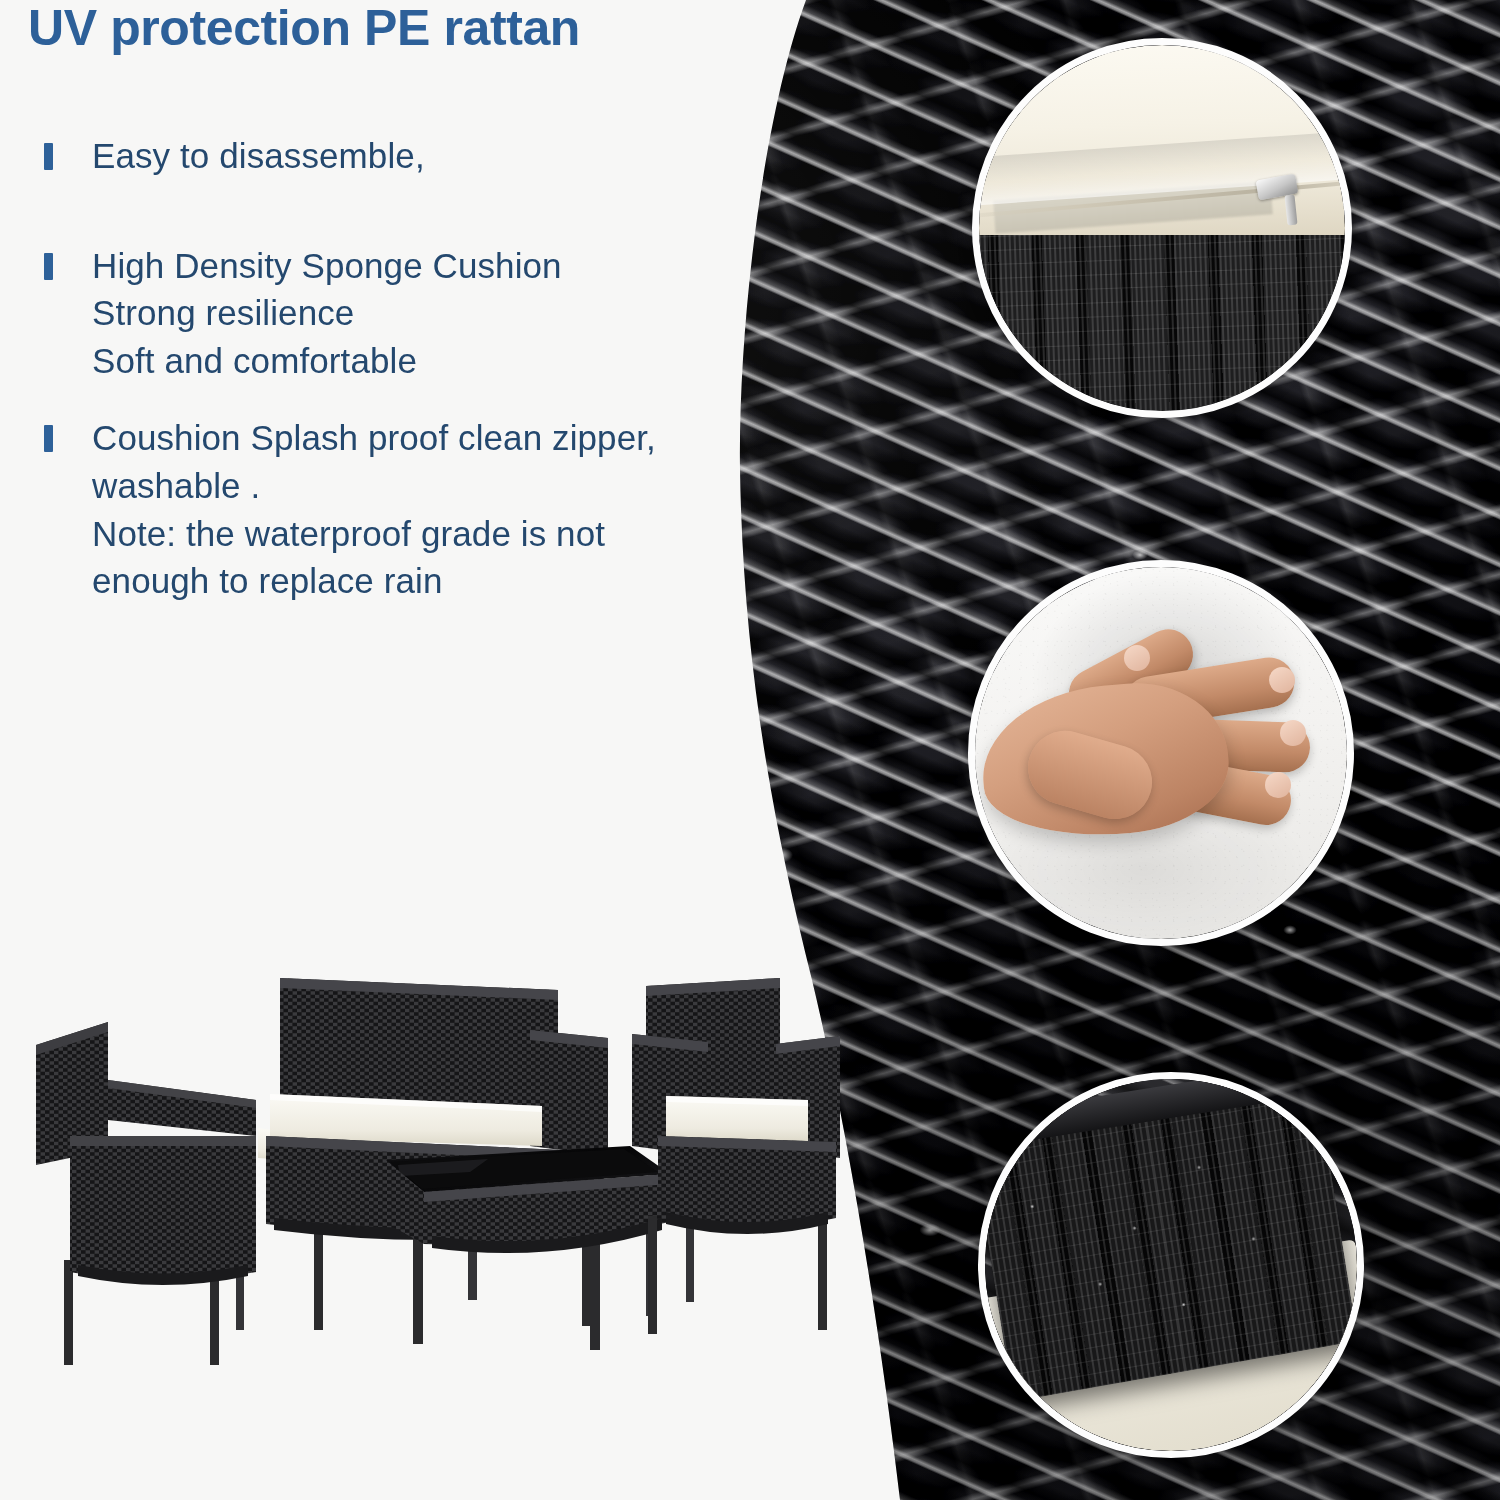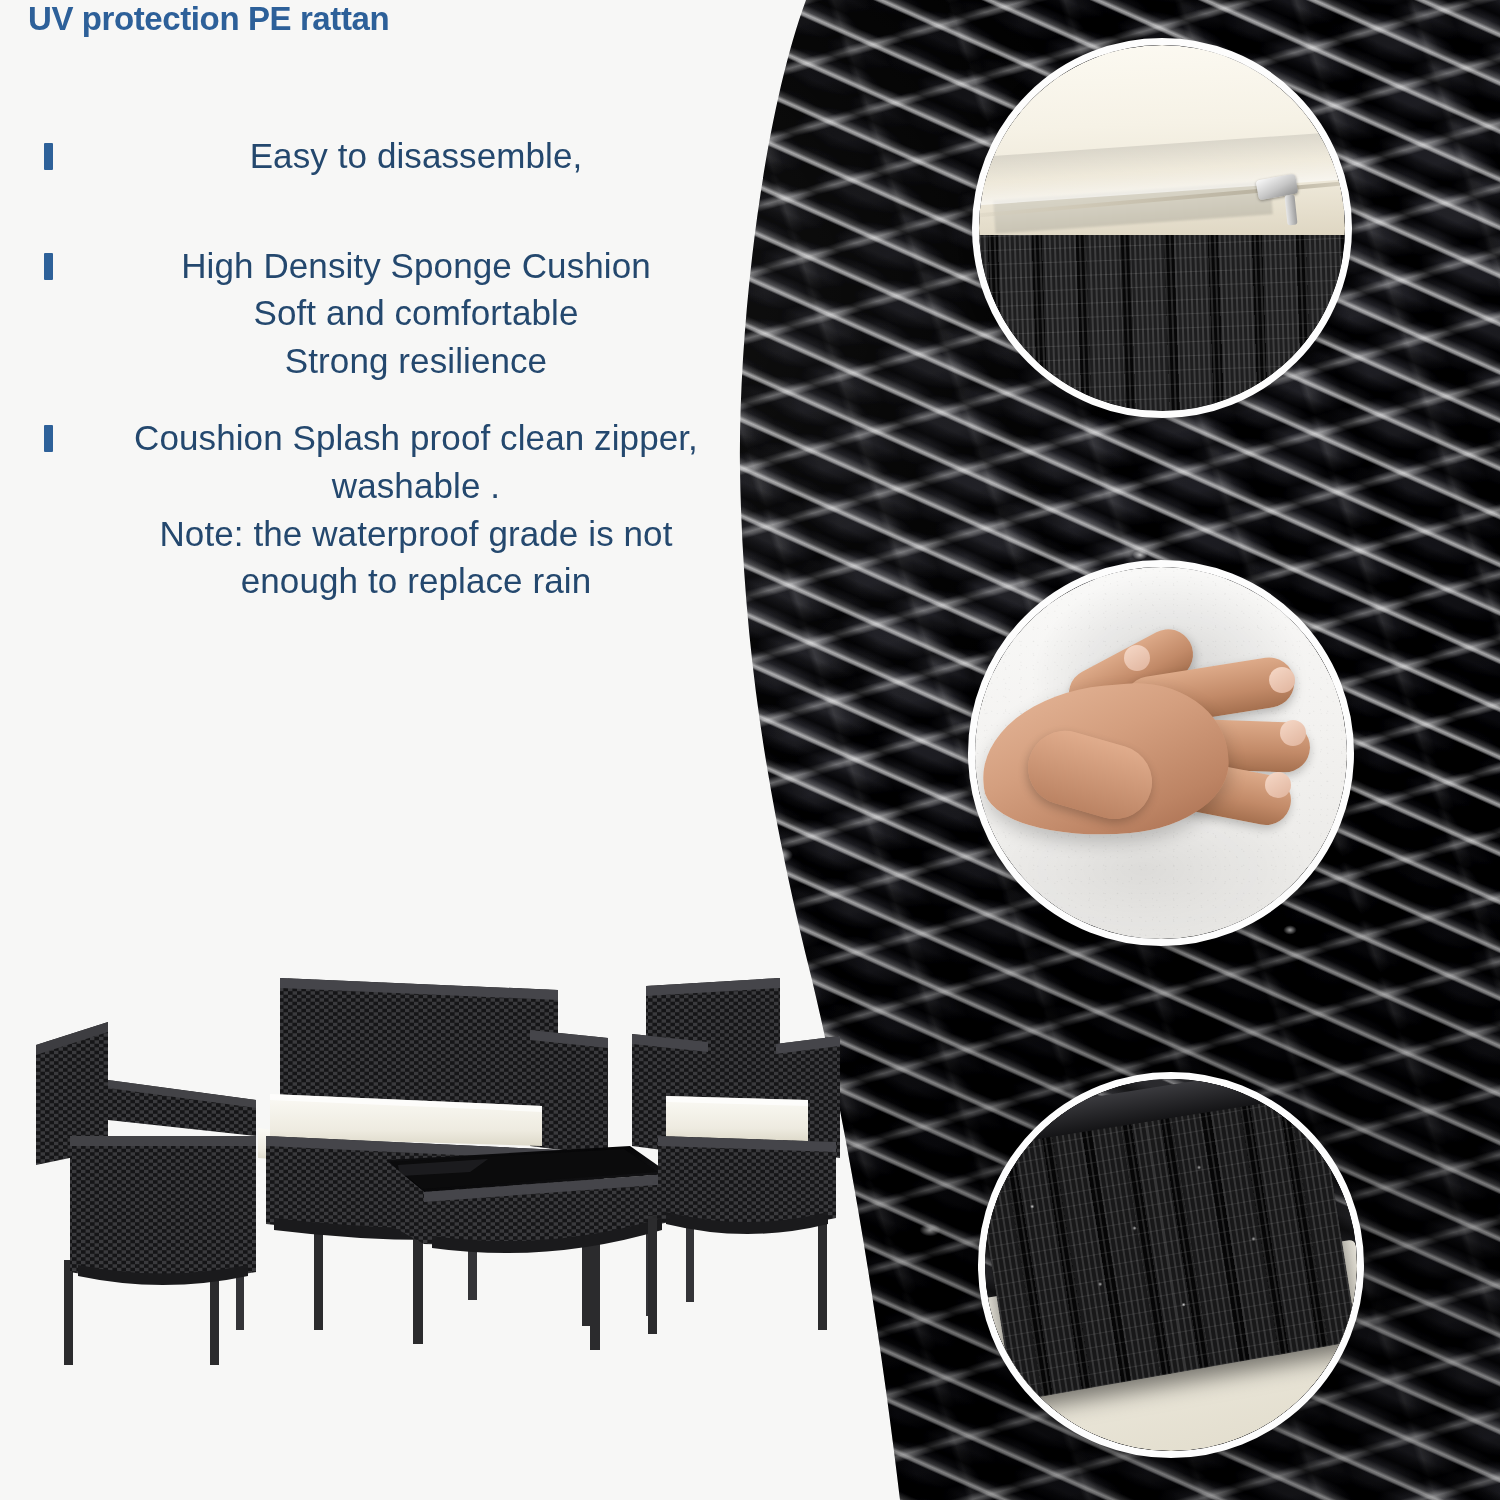--- a/index.html
+++ b/index.html
@@ -10,36 +10,36 @@
     font-family:"Liberation Sans","DejaVu Sans",sans-serif;
     position:relative;
   }
   .stage{position:absolute;inset:0;width:1500px;height:1500px;overflow:hidden;background:#f7f7f6;}
 
   
   .left-panel{position:absolute;left:0;top:0;width:790px;height:1500px;z-index:5;}
 
   .page-title{
     position:absolute;left:28px;top:2px;width:720px;
-    font-size:33px;font-weight:bold;letter-spacing:-0.4px;
+    font-size:50px;font-weight:bold;letter-spacing:-0.4px;
     color:#2d6099;line-height:1.05;white-space:nowrap;
   }
 
   .bullets{position:absolute;left:0;top:132px;width:740px;}
   .bullet-row{position:relative;margin-bottom:48px;padding-left:42px;}
   .bullet-marker{
     position:absolute;left:44px;top:11px;
     width:9px;height:27px;background:#2e6199;border-radius:1px;
   }
   .bullet-text{
     margin-left:50px;
     font-size:35px;line-height:1.36;color:#24486e;
     letter-spacing:0.1px;
   }
-  .bullet-text .ln{display:block;white-space:pre;text-align:center;}
+  .bullet-text .ln{display:block;white-space:pre;}
 
   
   .right-panel{
     position:absolute;right:0;top:0;width:1500px;height:1500px;z-index:2;
     
     clip-path:path("M 1500 0 L 806 0 C 762 120, 738 330, 740 470 C 743 660, 772 820, 812 980 C 848 1130, 880 1330, 900 1500 L 1500 1500 Z");
   }
   .rattan-bg{
     position:absolute;inset:0;
     background-color:#1b1b1d;
@@ -287,22 +287,22 @@
         <span class="bullet-marker"></span>
         <div class="bullet-text">
           <span class="ln">Easy to disassemble,</span>
         </div>
       </div>
 
       <div class="bullet-row" style="margin-bottom:30px;">
         <span class="bullet-marker"></span>
         <div class="bullet-text">
           <span class="ln">High Density Sponge Cushion</span>
+          <span class="ln">Strong resilience</span>
           <span class="ln">Soft and comfortable</span>
-          <span class="ln">Strong resilience</span>
         </div>
       </div>
 
       <div class="bullet-row">
         <span class="bullet-marker"></span>
         <div class="bullet-text">
           <span class="ln">Coushion Splash proof clean zipper,</span>
           <span class="ln">washable .</span>
           <span class="ln">Note: the waterproof grade is not</span>
           <span class="ln">enough to replace rain</span>

